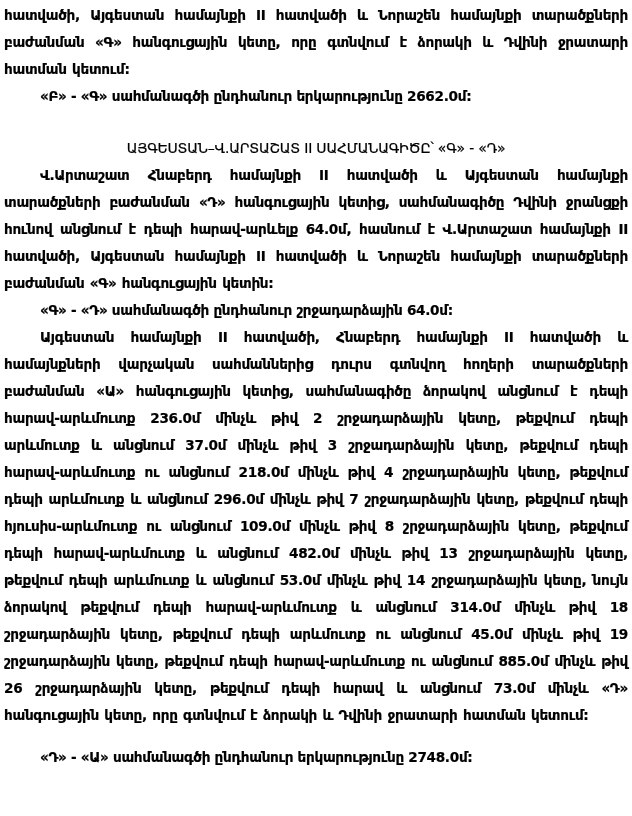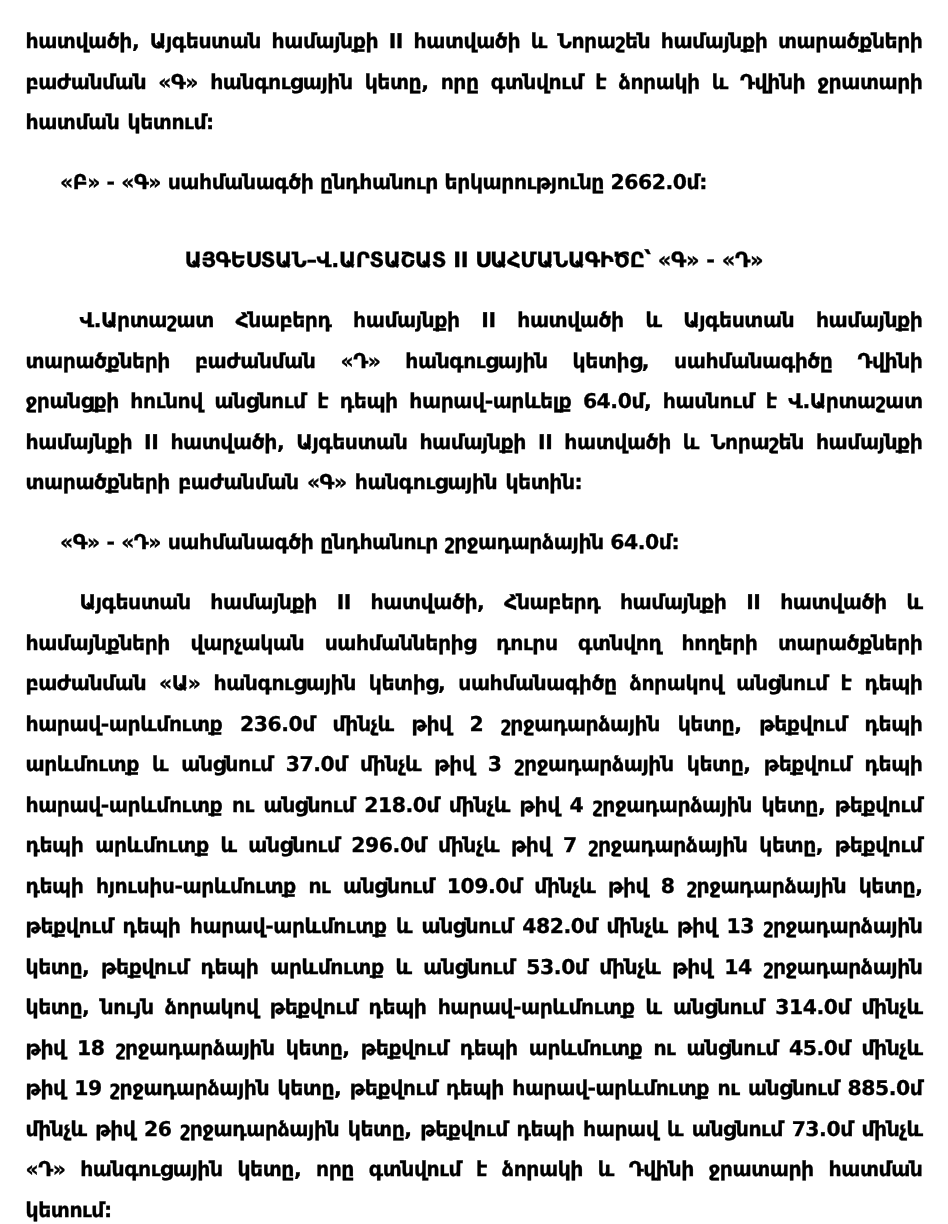--- a/index.html
+++ b/index.html
@@ -20,41 +20,41 @@
     box-sizing: border-box;
     width: 632px;
     height: 816px;
     padding: 2px 4px 0 4px;
     font-size: 13.6px;
     line-height: 27px;
     letter-spacing: -0.3px;
     -webkit-text-stroke: 0.2px #000;
   }
   .para {
-    margin: 13px;
+    margin: 0;
     text-align: justify;
     text-indent: 36px;
     word-spacing: 1px;
   }
   .para.continued {
     text-indent: 0;
   }
   .length-line {
     margin: 0;
     text-indent: 36px;
   }
   .length-line.final {
     margin-top: 15px;
   }
   .heading {
     margin: 25px 0 0 0;
     font-size: 14px;
     line-height: 27px;
     text-align: center;
-    font-weight: bold;
+    font-weight: normal;
     letter-spacing: -0.2px;
   }
 </style>
 </head>
 <body>
 
 <div class="page">
 
   <p class="para continued">հատվածի, Այգեստան համայնքի II հատվածի և Նորաշեն համայնքի տարածքների բաժանման «Գ» հանգուցային կետը, որը գտնվում է ձորակի և Դվինի ջրատարի հատման կետում:</p>
 

